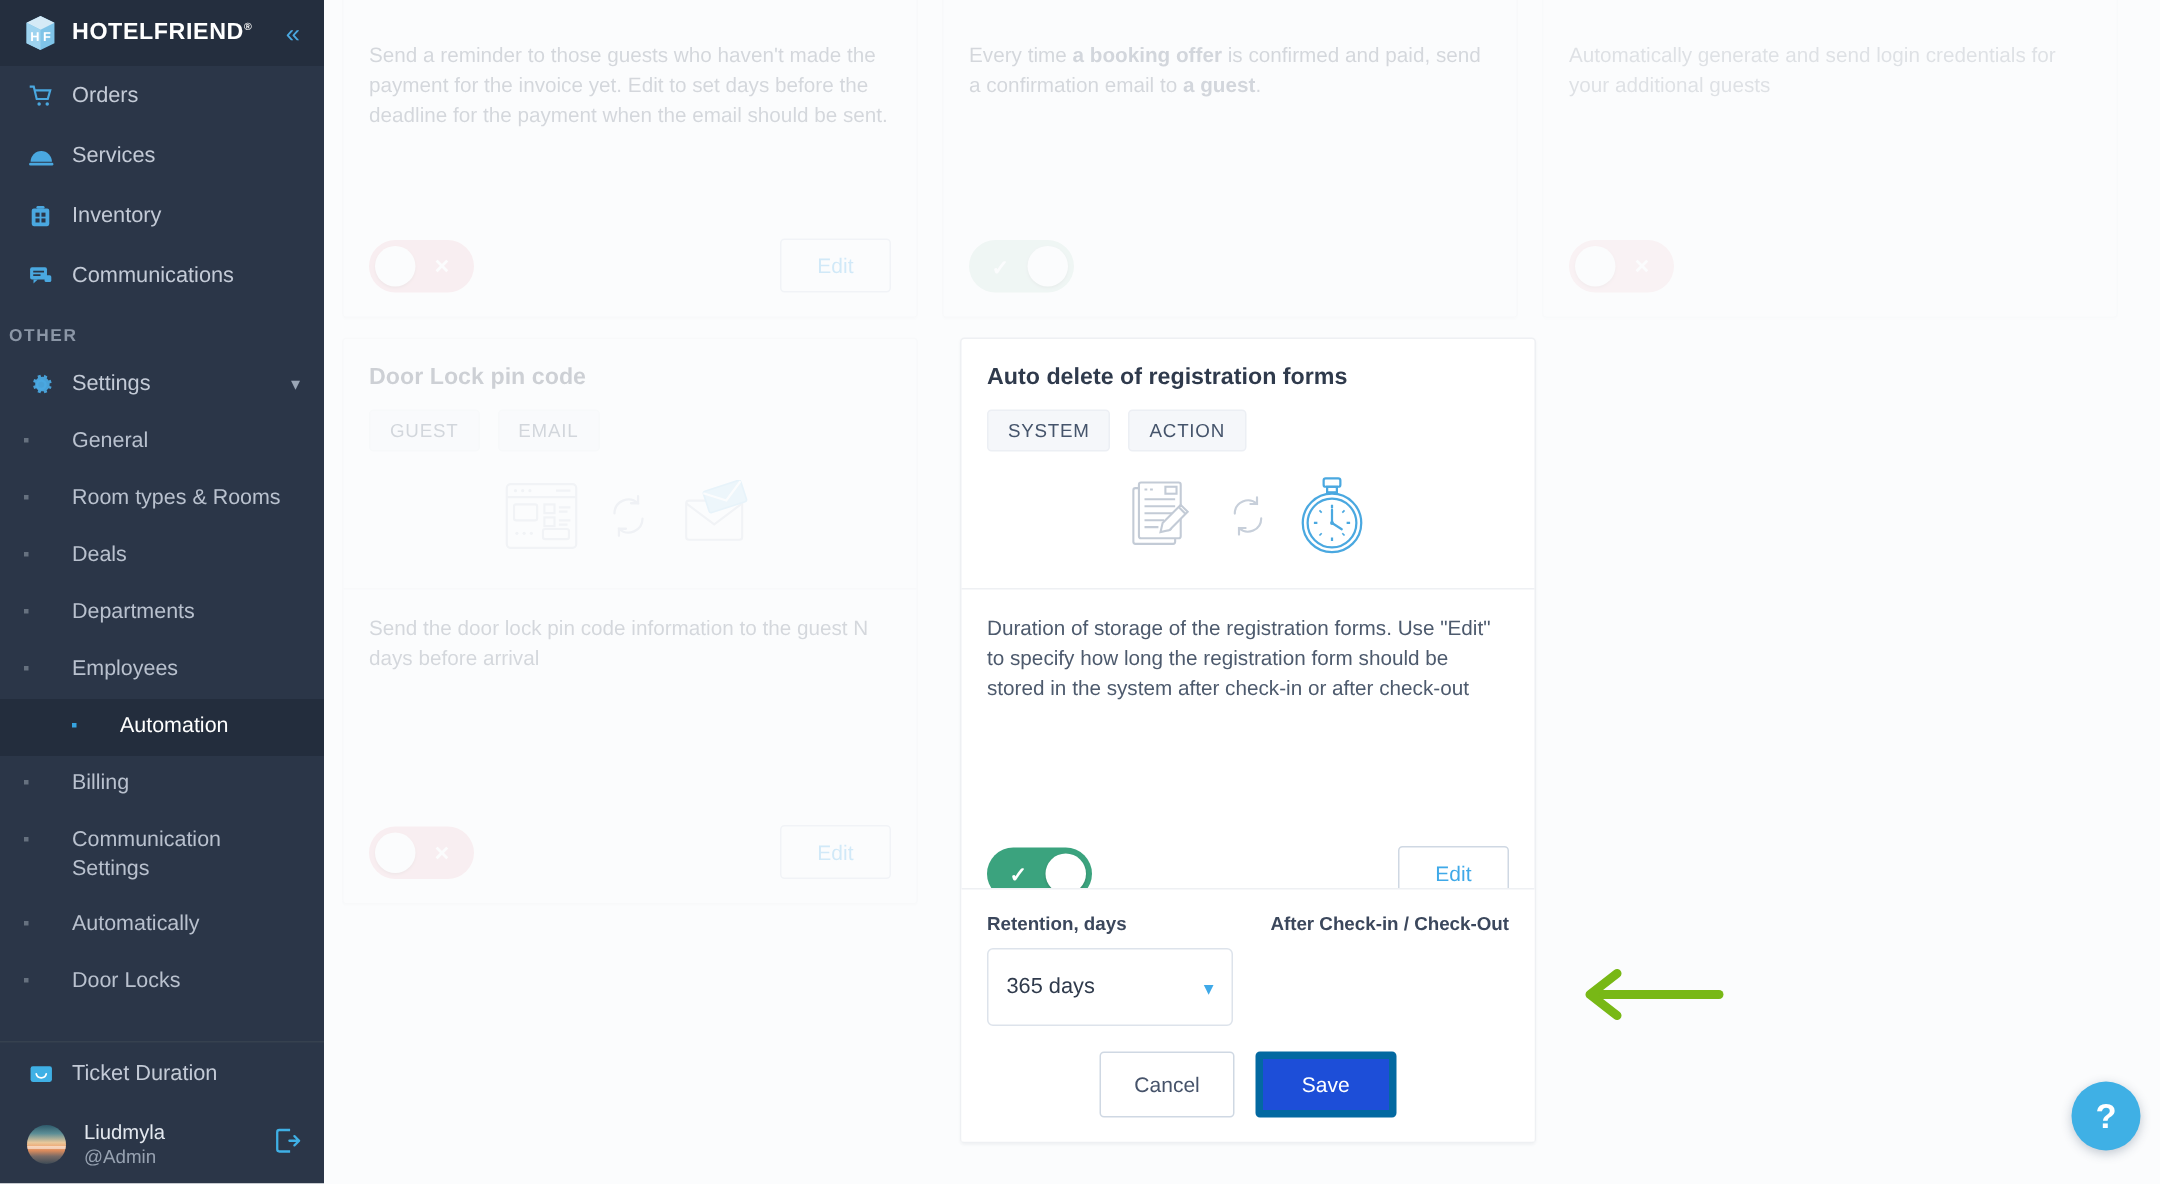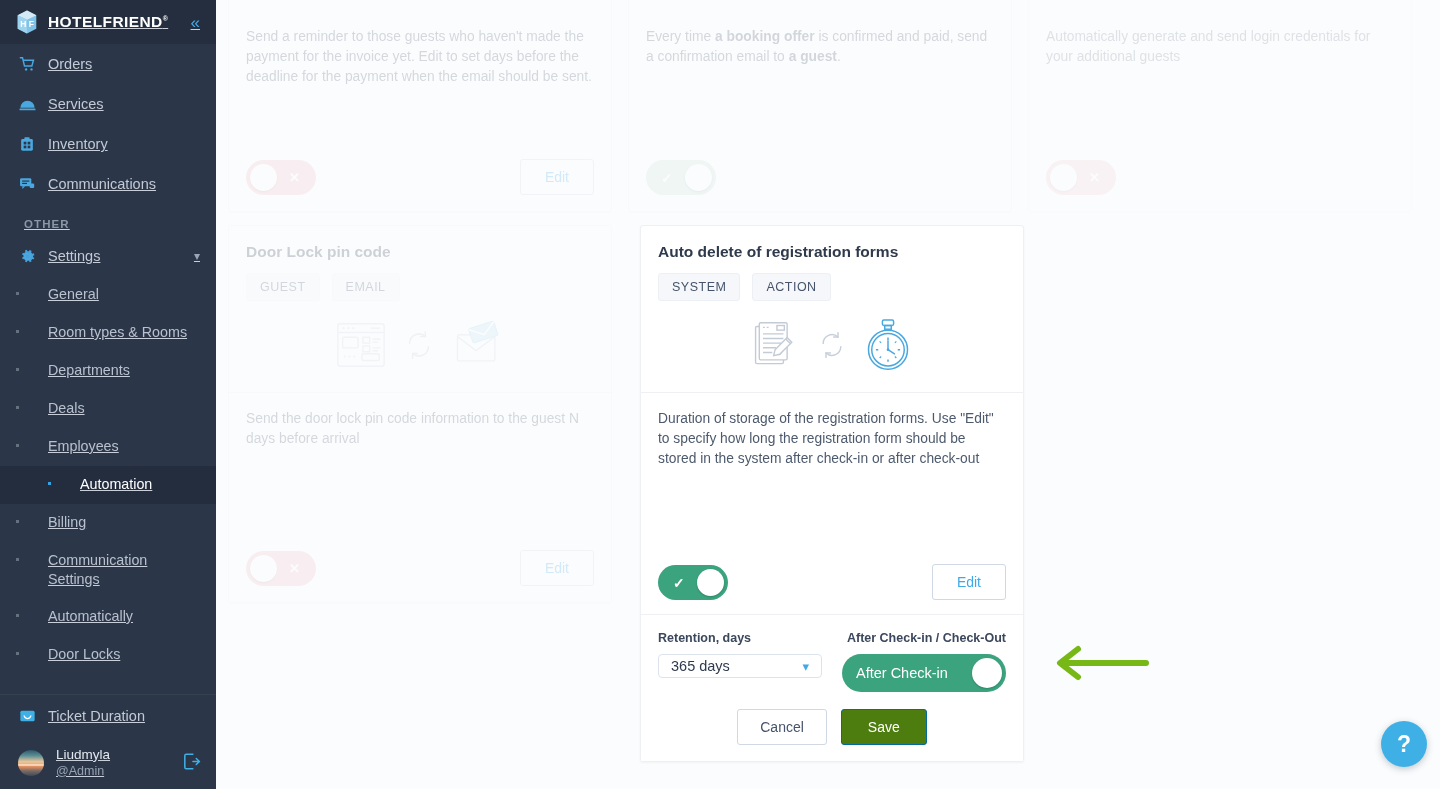--- a/index.html
+++ b/index.html
@@ -11,21 +11,21 @@
   }
   body { position: relative; }
 
   
   #sidebar {
     position: absolute; left: 0; top: 0;
     width: 216px; height: 789px;
     background: #2b3648;
     color: #c8cfdb;
     overflow: hidden;
-    display: flex; flex-direction: column; text-decoration: underline;
+    display: flex; flex-direction: column;
   }
   #sidebar-header {
     height: 44px; flex: 0 0 44px;
     background: #242e3e;
     display: flex; align-items: center;
     padding: 0 14px;
   }
   .logo-cube { width: 26px; height: 26px; flex: 0 0 26px; margin-right: 8px; }
   .logo-text {
     font-size: 15.5px; font-weight: bold; letter-spacing: .4px;
@@ -45,21 +45,21 @@
     font-size: 14.5px; color: #c3cad6;
     cursor: pointer; position: relative;
   }
   .nav-item .nav-ico {
     width: 22px; flex: 0 0 22px; margin-right: 10px;
     display: flex; align-items: center; justify-content: center;
   }
   .nav-item .chev { margin-left: auto; font-size: 12px; color: #9aa6b6; }
 
   .nav-section {
-    padding: 14px 16px 6px 24px;
+    padding: 14px 16px 6px 6px;
     font-size: 11.5px; letter-spacing: 1.1px;
     color: #8b96a6; font-weight: bold;
   }
 
   .sub-item {
     display: flex; align-items: flex-start;
     min-height: 38px; padding: 9px 16px 9px 16px;
     font-size: 14.3px; color: #b9c1ce; cursor: pointer;
   }
   .sub-item .dot {
@@ -172,40 +172,40 @@
   .toggle.on-pale .mark { left: 15px; top: 11px; color: #ffffff; }
 
   .btn {
     border: 1px solid #cfd8e3; background: #ffffff;
     border-radius: 3px; padding: 9px 24px;
     font-size: 14px; color: #3fa9e8; cursor: pointer;
     font-family: "Liberation Sans", sans-serif;
   }
   .btn-cancel { color: #46536a; padding: 9px 22px; }
   .btn-save {
-    background: #4d7c0f; border: 1px solid #0369a1; color: #ffffff;
+    background: #1d4ed8; border: 5px solid #0369a1; color: #ffffff;
     padding: 9px 26px;
   }
 
   
   .edit-panel {
     position: absolute; left: 0; right: 0; bottom: 0;
     border-top: 1px solid #eef0f3;
     padding: 16px 17px 16px 17px;
     background: #ffffff;
   }
   .field-row { display: flex; gap: 20px; }
   .field { flex: 1 1 0; }
   .field-label {
     font-size: 12.5px; font-weight: bold; color: #3b475c;
     margin-bottom: 9px; display: block;
   }
   .field-label.right { text-align: right; }
   .select-box {
-    height: 24px; border: 1px solid #dde3eb; border-radius: 4px;
+    height: 52px; border: 1px solid #dde3eb; border-radius: 4px;
     background: #fff; display: flex; align-items: center;
     padding: 0 12px; cursor: pointer;
   }
   .select-value { font-size: 14.5px; color: #2f3a4c; }
   .select-chev { margin-left: auto; color: #3fa9e8; font-size: 13px; }
 
   .seg-toggle {
     height: 38px; border-radius: 19px; background: #3ba37e;
     display: flex; align-items: center; position: relative;
     padding: 0 14px; cursor: pointer;
@@ -322,27 +322,27 @@
     <div class="sub-item">
       <span class="dot">
           <i class="sub-dot"></i>
         </span>
       <span class="sub-label">Room types &amp; Rooms</span>
     </div>
     <div class="sub-item">
       <span class="dot">
           <i class="sub-dot"></i>
         </span>
+      <span class="sub-label">Deals</span>
+    </div>
+    <div class="sub-item">
+      <span class="dot">
+          <i class="sub-dot"></i>
+        </span>
       <span class="sub-label">Departments</span>
-    </div>
-    <div class="sub-item">
-      <span class="dot">
-          <i class="sub-dot"></i>
-        </span>
-      <span class="sub-label">Deals</span>
     </div>
     <div class="sub-item">
       <span class="dot">
           <i class="sub-dot"></i>
         </span>
       <span class="sub-label">Employees</span>
     </div>
     <div class="sub-item active">
       <span class="dot">
           <i class="sub-dot"></i>
@@ -557,24 +557,20 @@
       <div class="field-row">
         <div class="field">
           <span class="field-label">Retention, days</span>
           <div class="select-box">
             <span class="select-value">365 days</span>
             <span class="select-chev">▾</span>
           </div>
         </div>
         <div class="field">
           <span class="field-label right">After Check-in / Check-Out</span>
-          <div class="seg-toggle">
-            <span class="seg-label">After Check-in</span>
-            <span class="seg-knob"></span>
-          </div>
         </div>
       </div>
       <div class="form-buttons">
         <button class="btn btn-cancel">Cancel</button>
         <button class="btn btn-save">Save</button>
       </div>
     </div>
   </div>
 
   <div id="arrow" style="left:818px; top:640px;">

